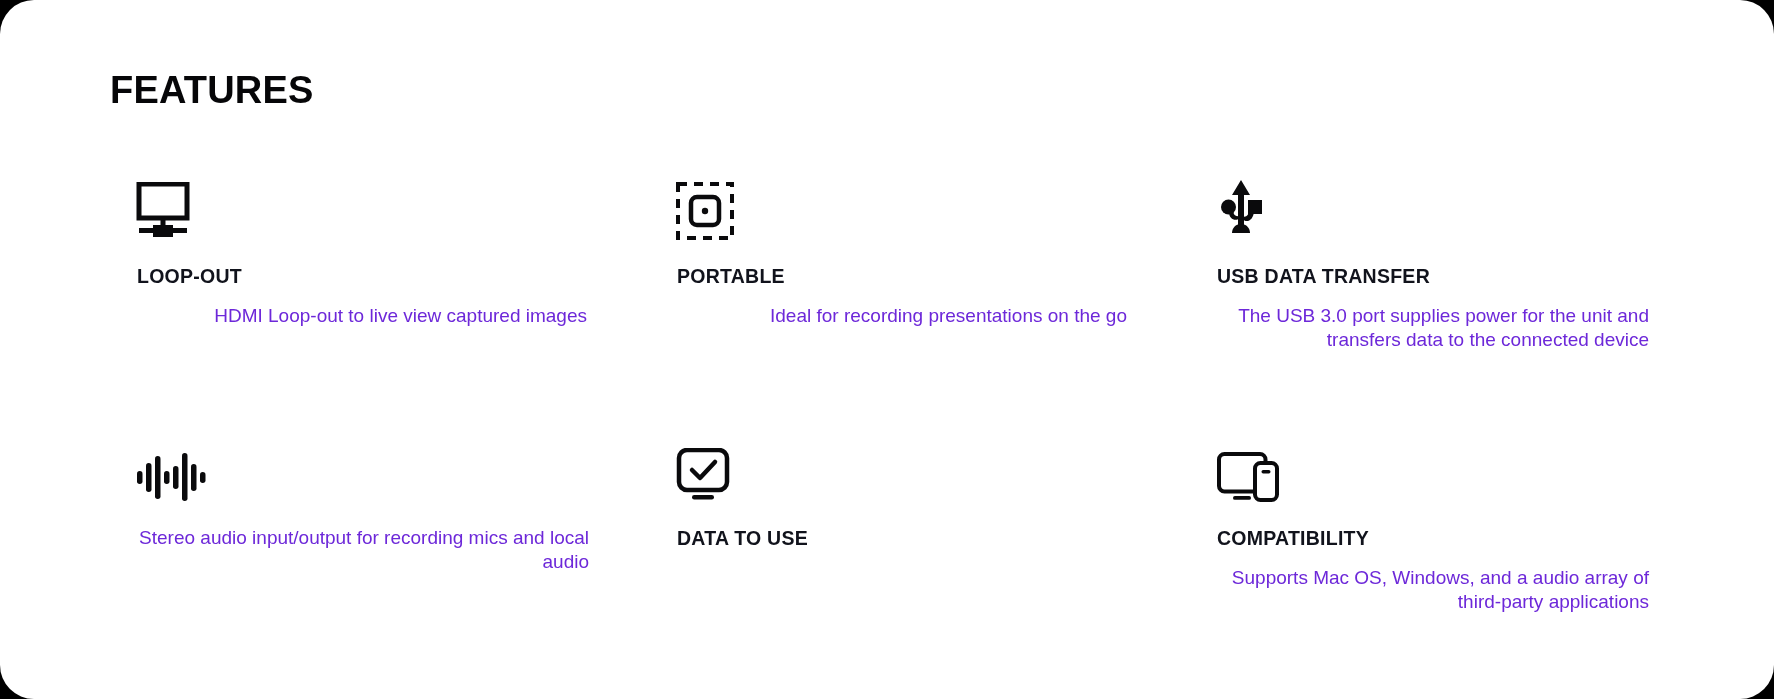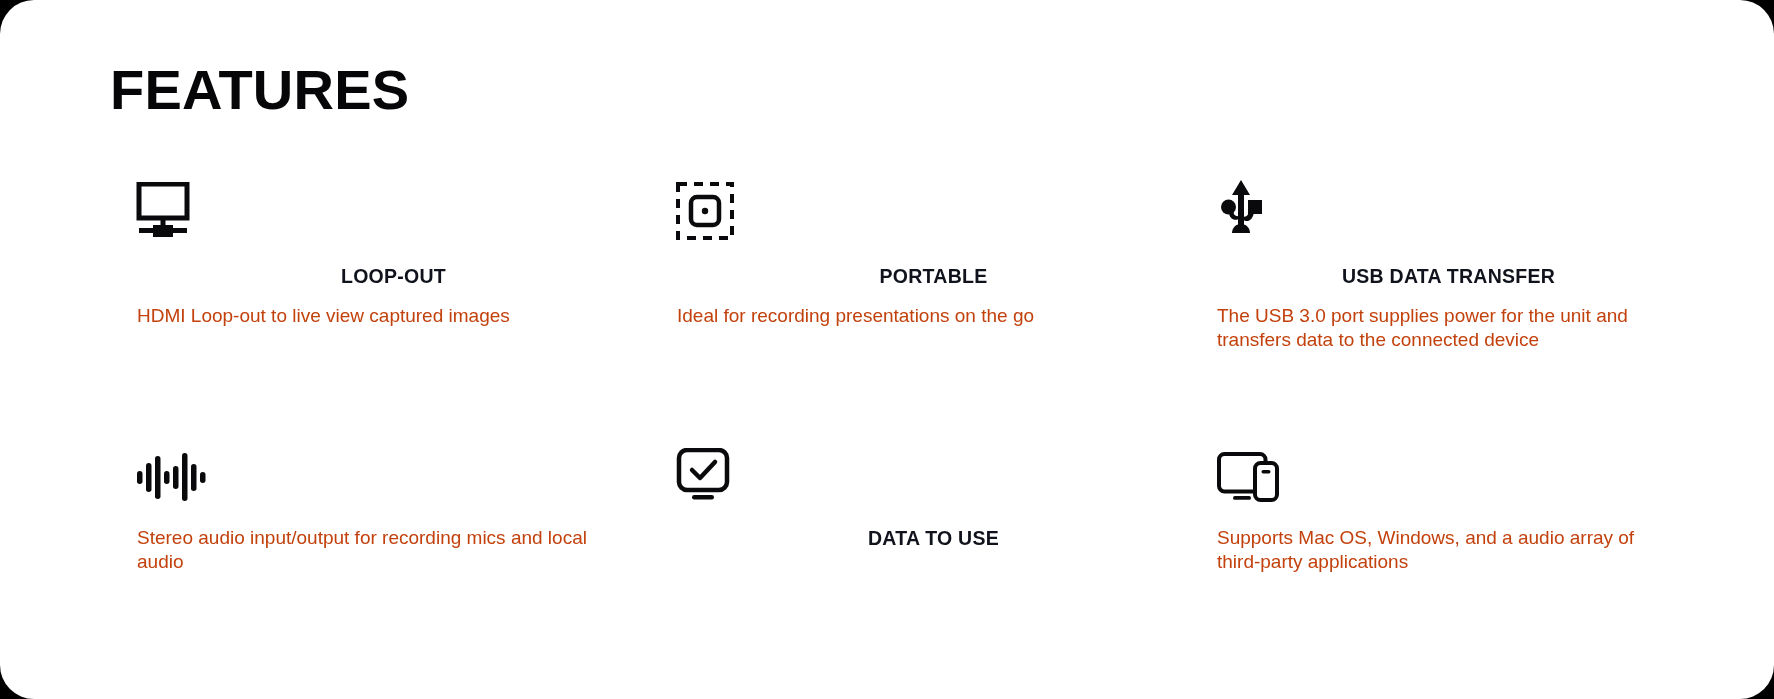--- a/index.html
+++ b/index.html
@@ -19,21 +19,21 @@
     height: 699px;
     background: #ffffff;
     border-radius: 34px;
     box-sizing: border-box;
     overflow: hidden;
   }
   .section-title {
     position: absolute;
     left: 110px;
     top: 62px;
-    font-size: 56px;
+    font-size: 38px;
     line-height: 56px;
     font-weight: 700;
     letter-spacing: 0.2px;
     color: #060608;
     font-family: "Liberation Sans", sans-serif;
   }
   .features-grid {
     position: absolute;
     left: 110px;
     top: 178px;
@@ -59,30 +59,30 @@
   }
   .feature-title {
     font-size: 19.5px;
     line-height: 24px;
     font-weight: 700;
     letter-spacing: 0.25px;
     color: #11131c;
     margin-left: 27px;
     margin-bottom: 16px;
     font-family: "Liberation Sans", sans-serif;
-    text-align: center;
   }
   .feature-desc {
     font-size: 19px;
     line-height: 23.5px;
     font-weight: 400;
-    color: #c2410c;
+    color: #6d28d9;
     margin-left: 27px;
     max-width: 450px;
     font-family: "Liberation Sans", sans-serif;
+    text-align: right;
   }
   .col-3 .feature-desc { max-width: 432px; }
   .col-1.row-2 .feature-desc { max-width: 452px; }
 </style>
 </head>
 <body>
 
 <div class="page-card">
 
   <div class="section-title">FEATURES</div>
@@ -162,17 +162,18 @@
 
     <div class="feature-card col-3 row-2">
       <div class="feature-icon">
         <svg width="64" height="52" viewBox="0 0 64 52" fill="none" aria-hidden="true">
           <path d="M8.5 4 H44 a5.5 5.5 0 0 1 5.5 5.5 V36 a5.5 5.5 0 0 1 -5.5 5.5 H8.5 A5.5 5.5 0 0 1 3 36 V9.5 A5.5 5.5 0 0 1 8.5 4 Z" stroke="#0a0a0c" stroke-width="4" fill="#ffffff"></path>
           <rect x="17" y="46" width="18" height="3.8" rx="1.9" fill="#0a0a0c"></rect>
           <rect x="39" y="13" width="22" height="37" rx="5.5" fill="#ffffff" stroke="#0a0a0c" stroke-width="4"></rect>
           <rect x="45.5" y="20" width="9" height="3.4" rx="1.7" fill="#0a0a0c"></rect>
         </svg>
       </div>
+      <div class="feature-title">COMPATIBILITY</div>
       <div class="feature-desc">Supports Mac OS, Windows, and a audio array of third-party applications</div>
     </div>
 
   </div>
 </div>
 
 </body></html>

